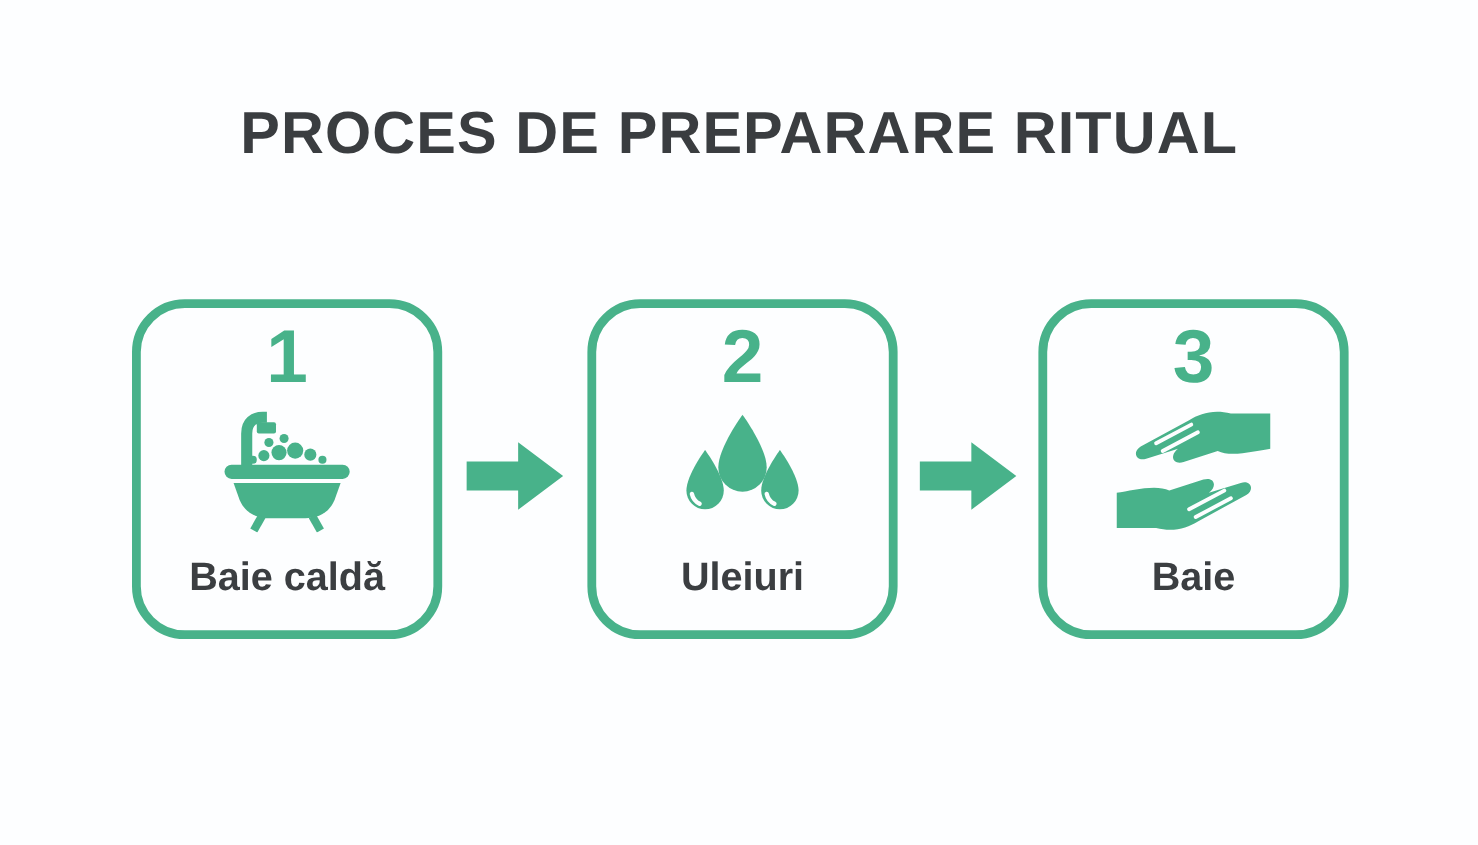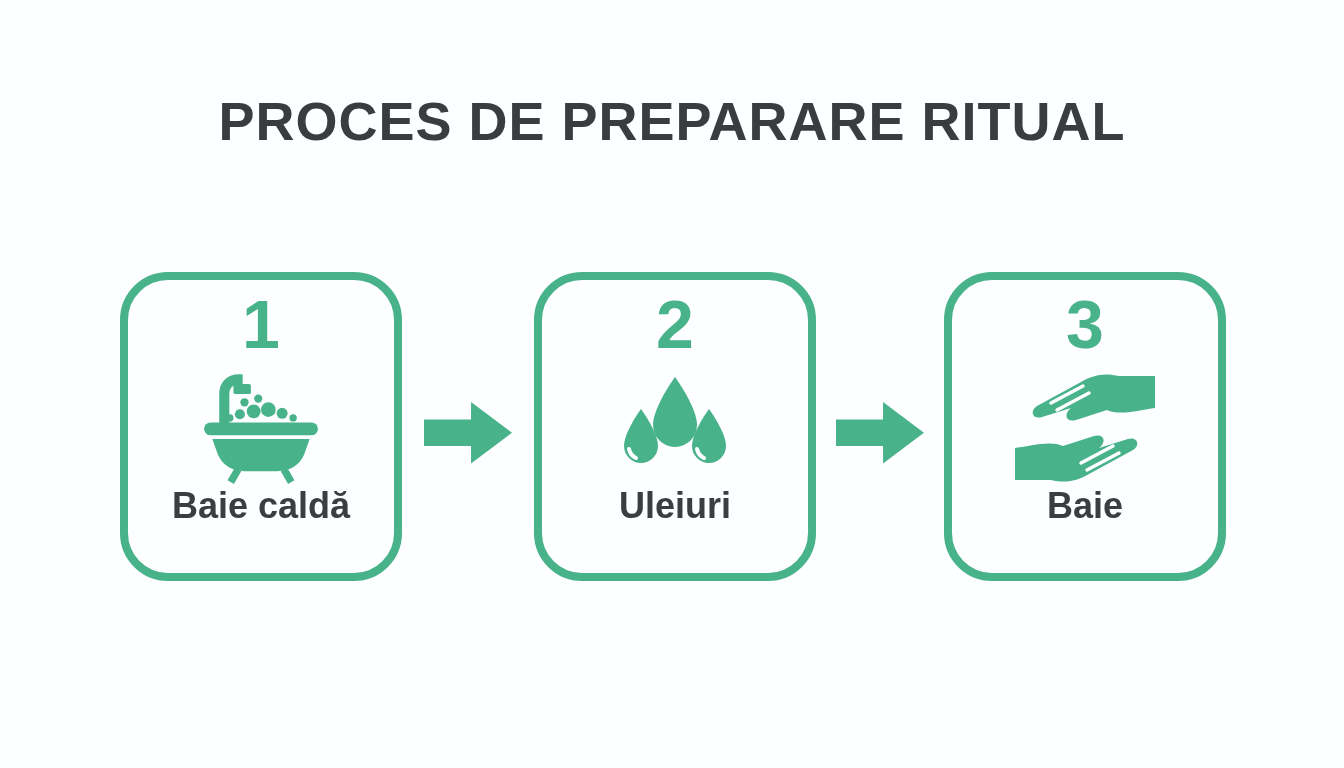--- a/index.html
+++ b/index.html
@@ -60,21 +60,21 @@
     margin-top: 14px;
     height: 112px;
     width: 140px;
     display: flex;
     align-items: center;
     justify-content: center;
   }
   .step-icon svg { width: 100%; height: 100%; }
 
   .step-label {
-    margin-top: 4px;
+    margin-top: 22px;
     font-size: 36px;
     font-weight: 700;
     line-height: 1;
     color: var(--label);
   }
 
   .connector {
     position: absolute;
     top: 400px;
     width: 90px;

